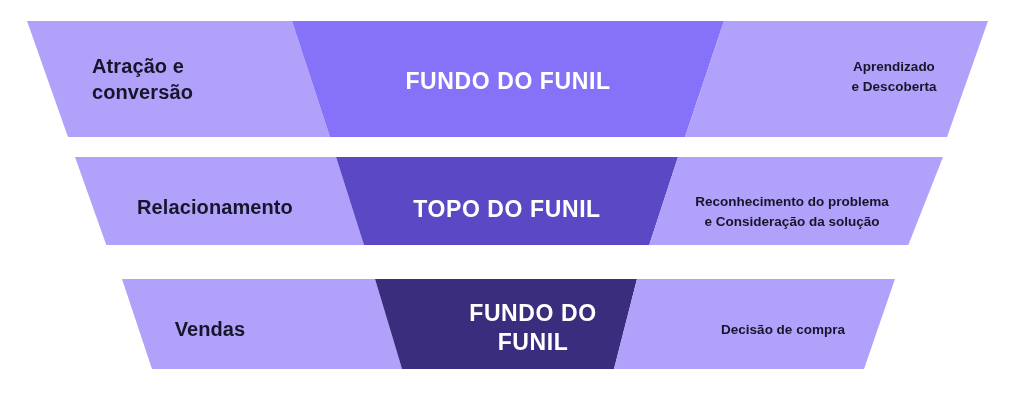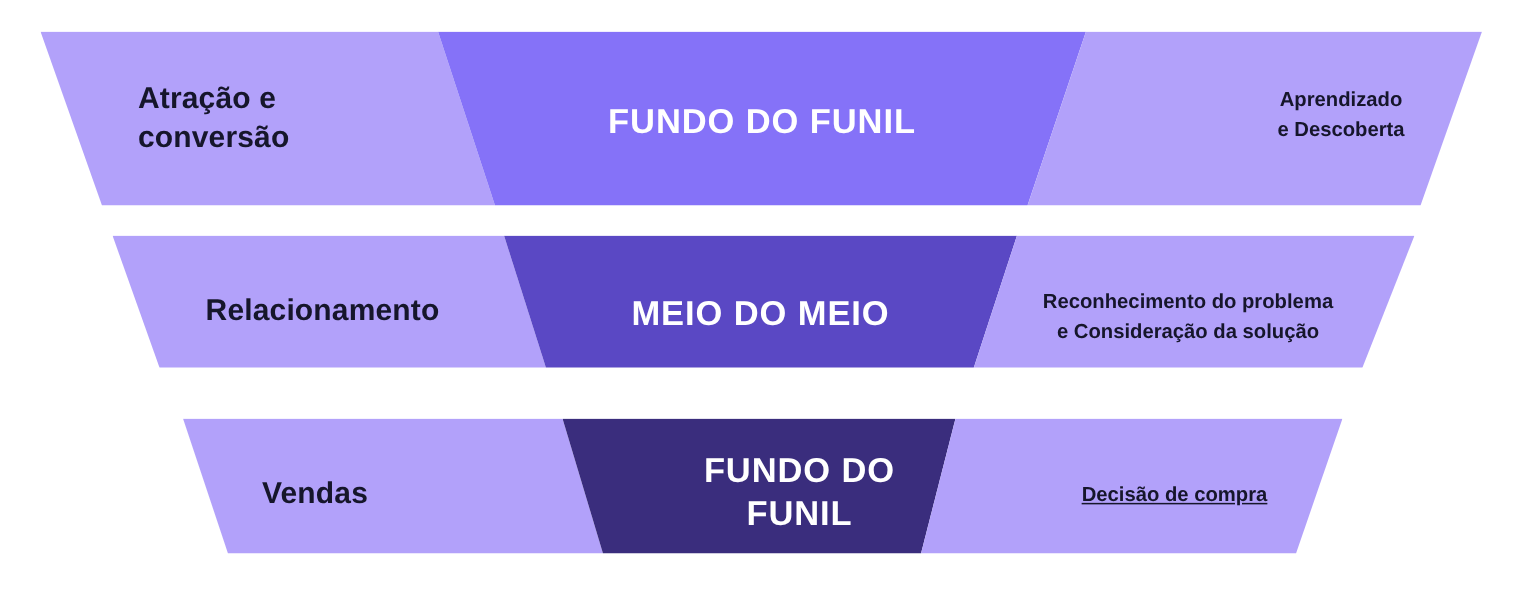--- a/index.html
+++ b/index.html
@@ -81,21 +81,21 @@
   .l1-right  { left: 894px; top: 55px; }
 
   
   .l2-left   { left: 215px; top: 50px; transform: translate(-50%, -50%); }
   .l2-center { left: 507px; top: 52px; }
   .l2-right  { left: 792px; top: 54px; }
 
   
   .l3-left   { left: 210px; top: 50px; transform: translate(-50%, -50%); }
   .l3-center { left: 533px; top: 49px; }
-  .l3-right  { left: 783px; top: 51px; text-decoration: underline; }
+  .l3-right  { left: 783px; top: 51px; }
 </style>
 </head>
 <body>
 
 <div class="canvas">
 
   <div class="band band-1">
     <div class="seg seg-light s1-left"></div>
     <div class="seg seg-top s1-center"></div>
     <div class="seg seg-light s1-right"></div>
@@ -104,21 +104,21 @@
     <div class="lbl center-lbl l1-center">FUNDO DO FUNIL</div>
     <div class="lbl small-lbl l1-right">Aprendizado
 e Descoberta</div>
   </div>
 
   <div class="band band-2">
     <div class="seg seg-light s2-left"></div>
     <div class="seg seg-mid s2-center"></div>
     <div class="seg seg-light s2-right"></div>
     <div class="lbl side-lbl l2-left">Relacionamento</div>
-    <div class="lbl center-lbl l2-center">MEIO DO MEIO</div>
+    <div class="lbl center-lbl l2-center">TOPO DO FUNIL</div>
     <div class="lbl small-lbl l2-right">Reconhecimento do problema
 e Consideração da solução</div>
   </div>
 
   <div class="band band-3">
     <div class="seg seg-light s3-left"></div>
     <div class="seg seg-bottom s3-center"></div>
     <div class="seg seg-light s3-right"></div>
     <div class="lbl side-lbl l3-left">Vendas</div>
     <div class="lbl center-lbl l3-center">FUNDO DO

